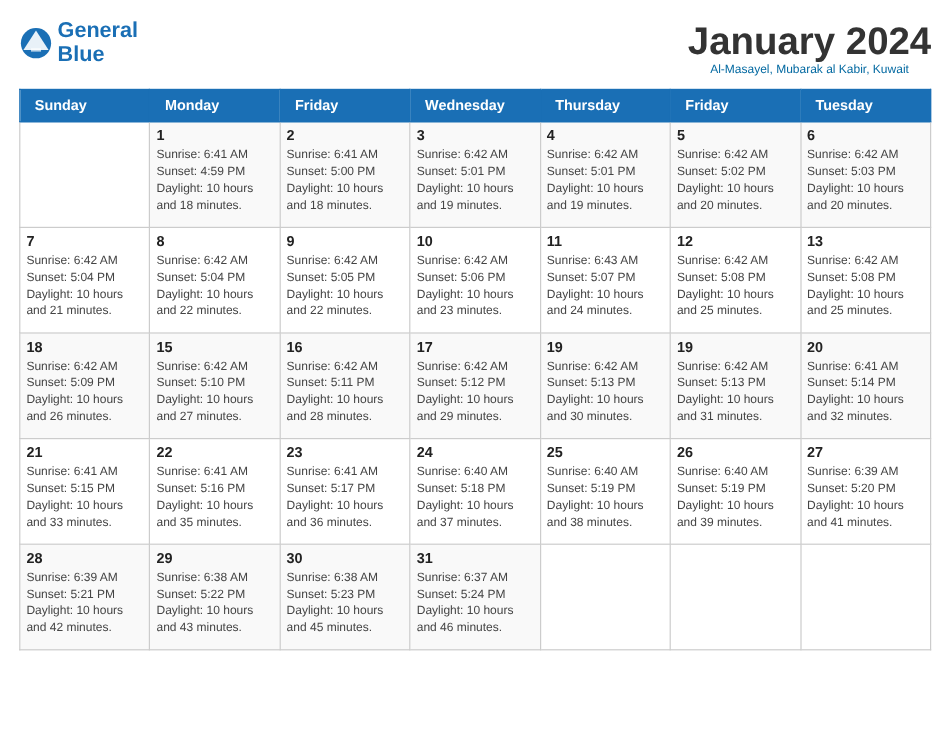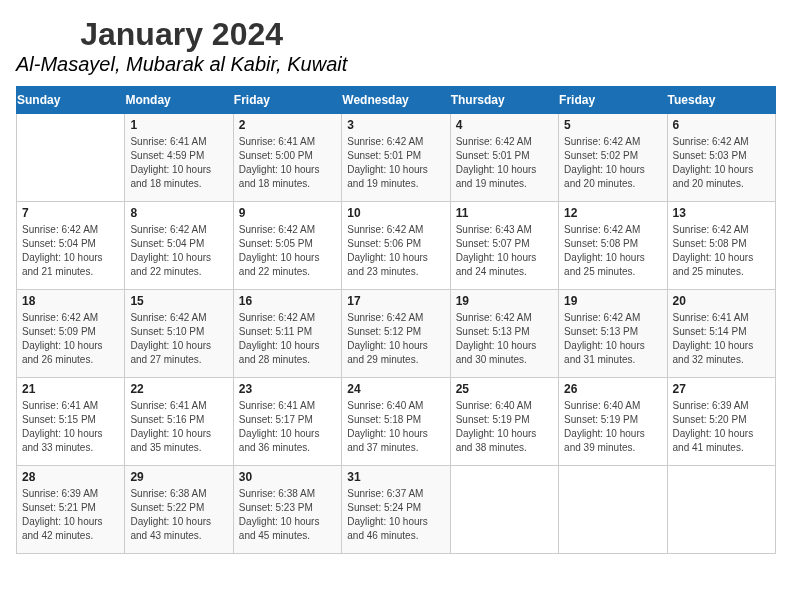--- a/index.html
+++ b/index.html
@@ -36,33 +36,32 @@
     }
     .title-block {
       text-align: center;
     }
     .month-title {
       font-size: 32px;
       font-weight: bold;
       color: #333;
     }
     .location-title {
-      font-size: 20px;
-      color: #000000;
-      font-style: italic;
+      font-size: 10px;
+      color: #0369a1;
     }
     table {
       width: 100%;
       border-collapse: collapse;
       font-size: 11px;
     }
     thead tr th {
       background: #1a6fb5;
       color: #fff;
-      padding: 6px 0;
+      padding: 6px 12px;
       text-align: left;
       font-size: 12px;
       font-weight: bold;
       border: 1px solid #1a6fb5;
     }
     tbody tr td {
       border: 1px solid #ccc;
       vertical-align: top;
       padding: 4px 5px;
       min-height: 80px;
@@ -87,20 +86,31 @@
       line-height: 1.4;
     }
     .empty-cell {
       background: #fff !important;
     }
   </style>
 </head>
 <body>
 
 <div class="header">
+  <div class="logo">
+    <svg class="logo-icon" viewBox="0 0 40 40">
+      <circle cx="20" cy="20" r="18" fill="#1a6fb5"></circle>
+      <polygon points="20,5 35,28 5,28" fill="white" opacity="0.9"></polygon>
+      <rect x="14" y="26" width="12" height="4" fill="white" opacity="0.7"></rect>
+    </svg>
+    <div class="logo-text">
+      <div><span>General</span></div>
+      <div><span>Blue</span></div>
+    </div>
+  </div>
   <div class="title-block">
     <div class="month-title">January 2024</div>
     <div class="location-title">Al-Masayel, Mubarak al Kabir, Kuwait</div>
   </div>
 </div>
 
 <table>
   <thead>
     <tr>
     <th>Sunday</th>

